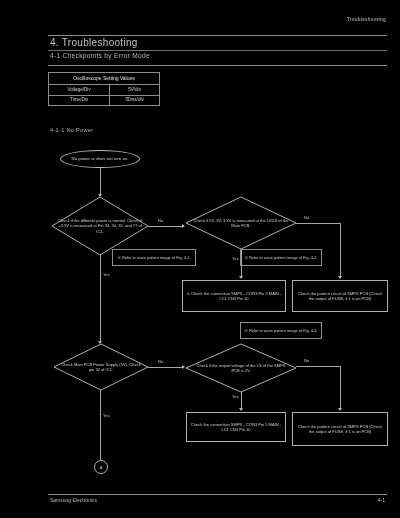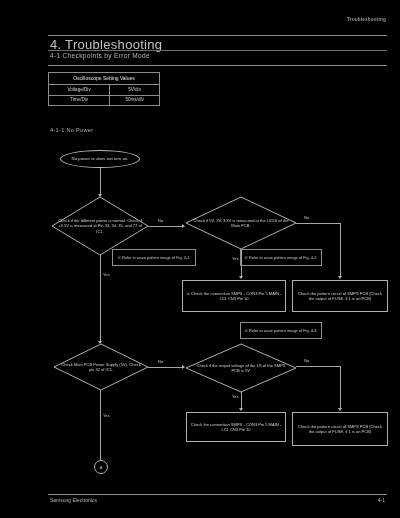--- a/index.html
+++ b/index.html
@@ -9,21 +9,21 @@
   .page{position:absolute;inset:0;background:#000;}
 
   
   .hdr-right{position:absolute;right:14px;top:17px;font-size:4.6px;
              letter-spacing:.2px;color:#9a9a9a;font-weight:bold;}
   .rule{position:absolute;left:48px;right:13px;height:1px;background:#8e8e8e;}
   .rule.r1{top:35px;}
   .rule.r2{top:50px;height:1px;background:#6f6f6f;}
   .rule.r3{top:65px;height:1px;background:#8e8e8e;}
 
-  .sec-title{position:absolute;left:50px;top:37px;font-size:13px;
+  .sec-title{position:absolute;left:50px;top:37px;font-size:10px;
              color:#c2c2c2;letter-spacing:.3px;}
   .sub-title{position:absolute;left:50px;top:52px;font-size:6.6px;
              color:#b4b4b4;letter-spacing:.3px;}
 
   
   .tbl{position:absolute;left:48px;top:72px;width:112px;border:1px solid #a5a5a5;
        border-collapse:collapse;}
   .tbl td{border:1px solid #8d8d8d;font-size:4.6px;text-align:center;
           padding:2.5px 1px;color:#cfcfcf;line-height:1;}
   .tbl .hd{font-size:5px;padding:3px 1px;color:#e2e2e2;}

